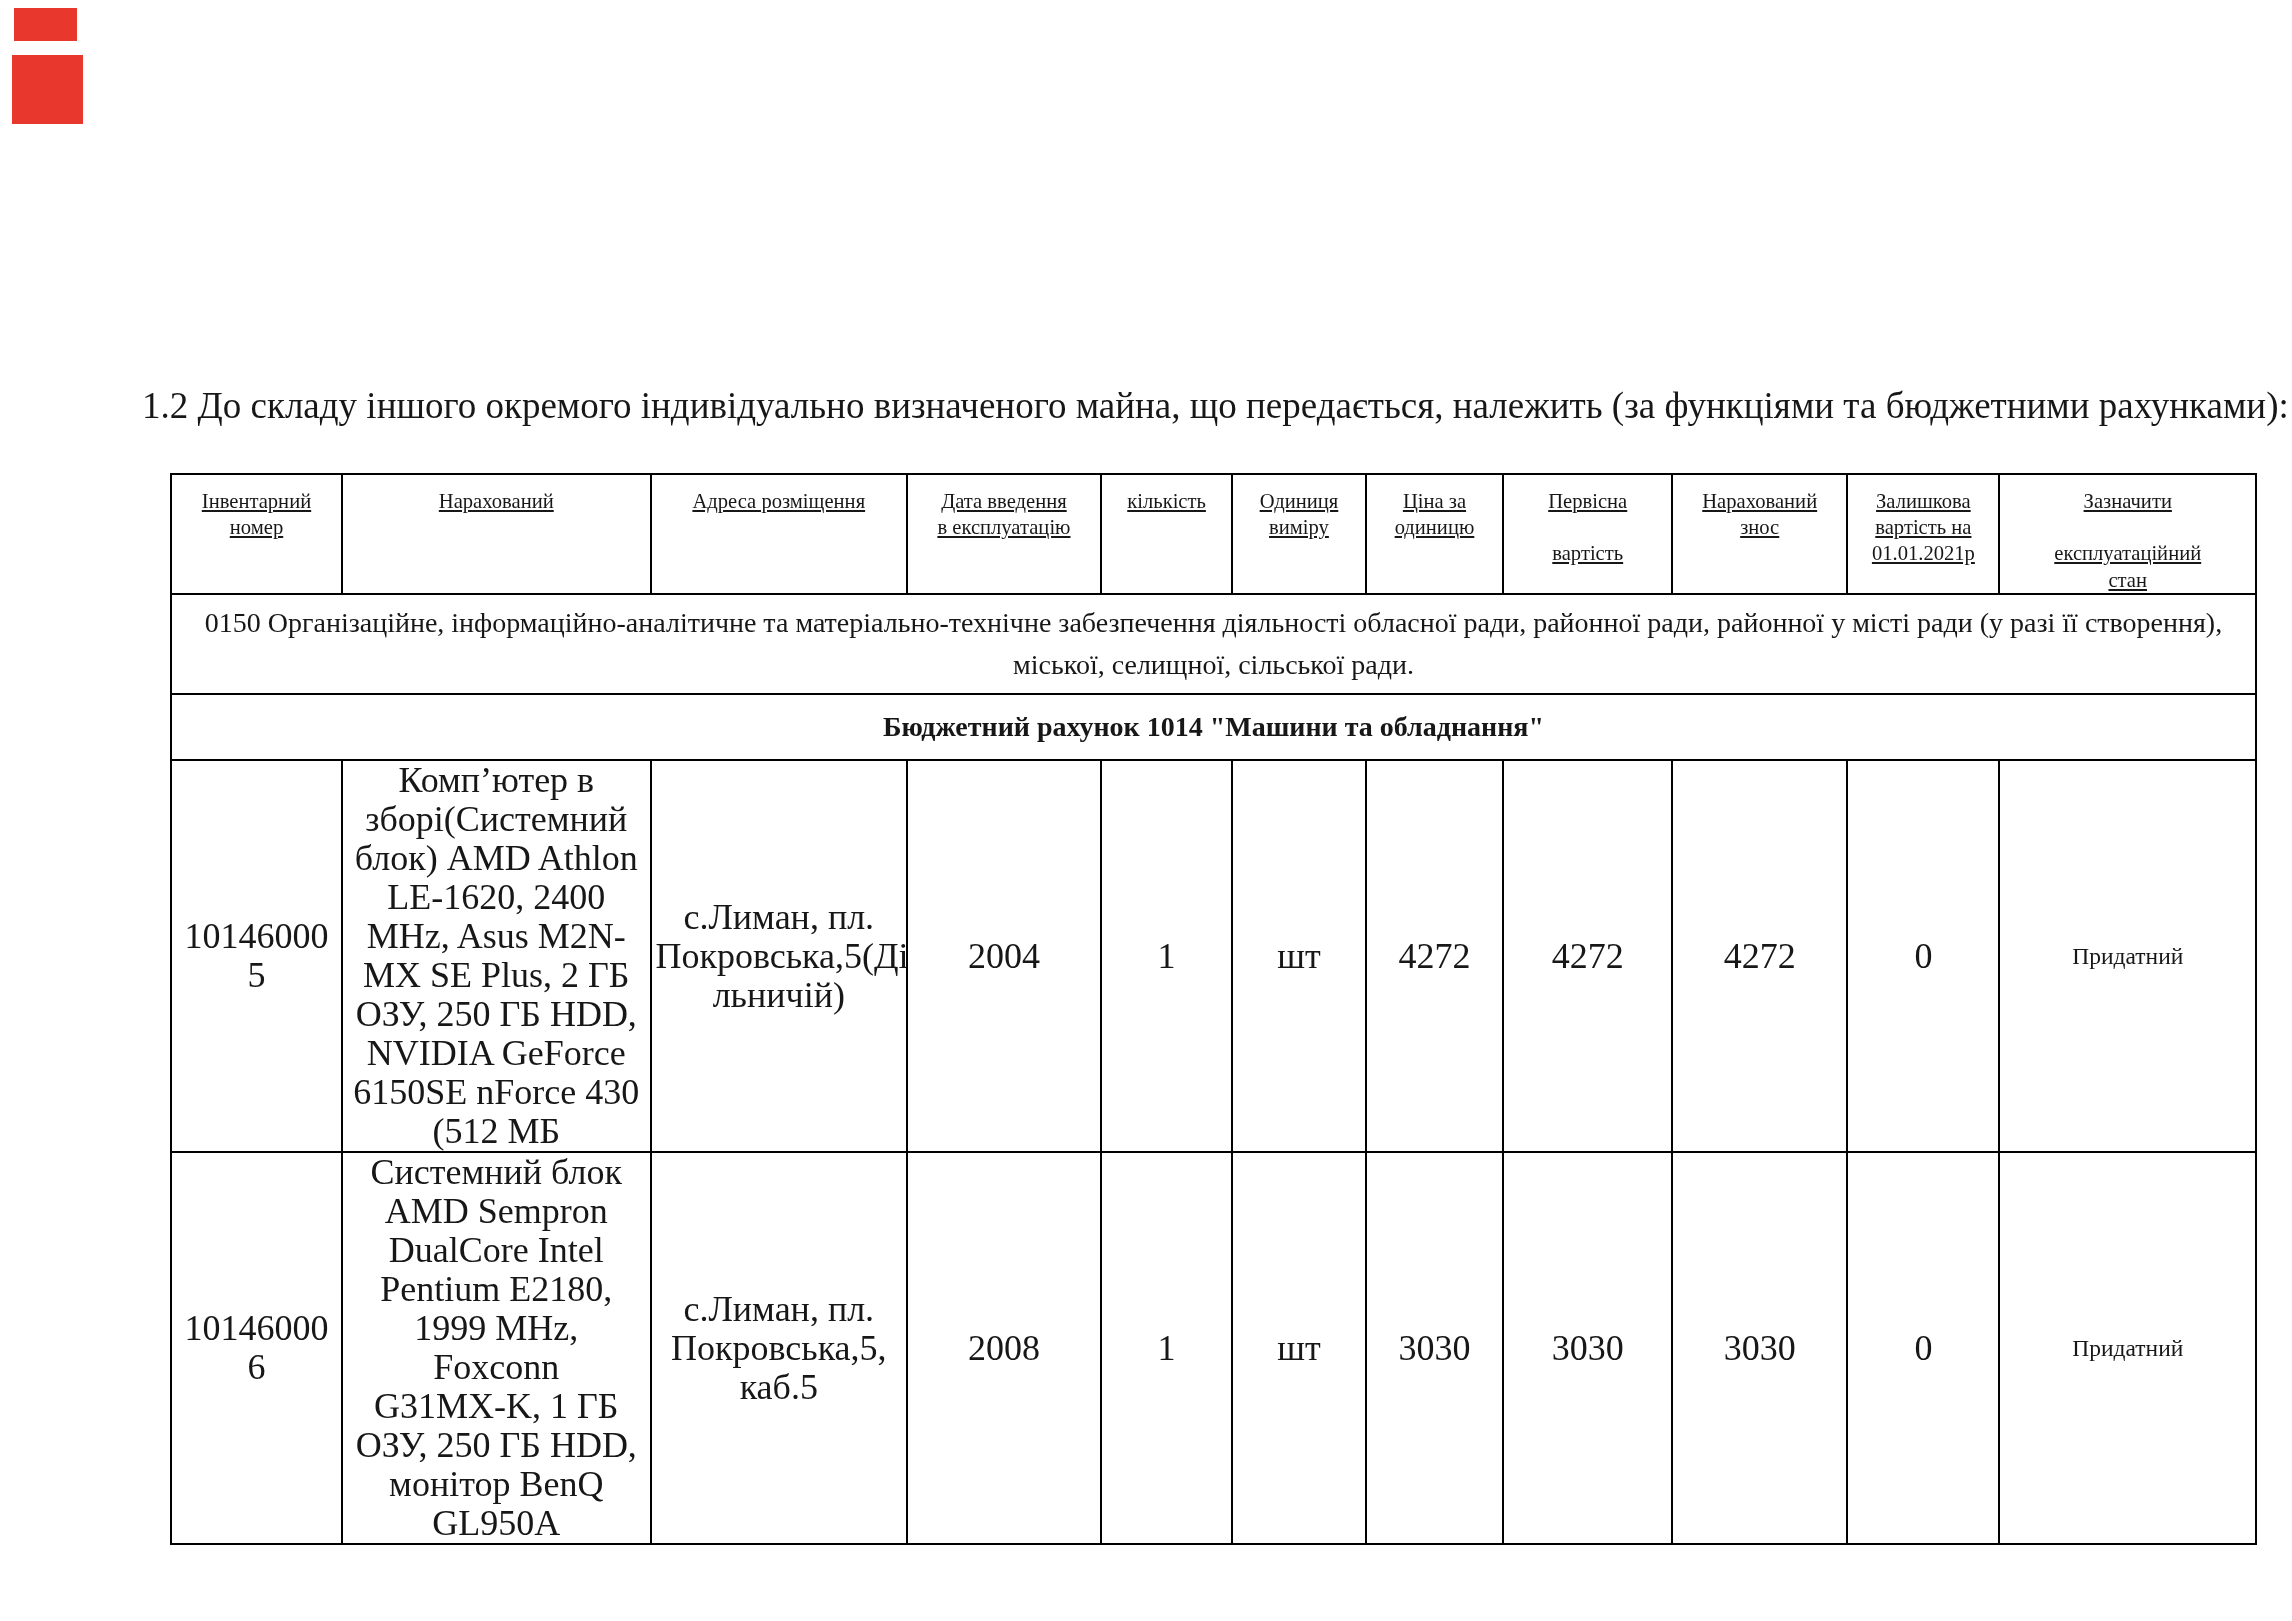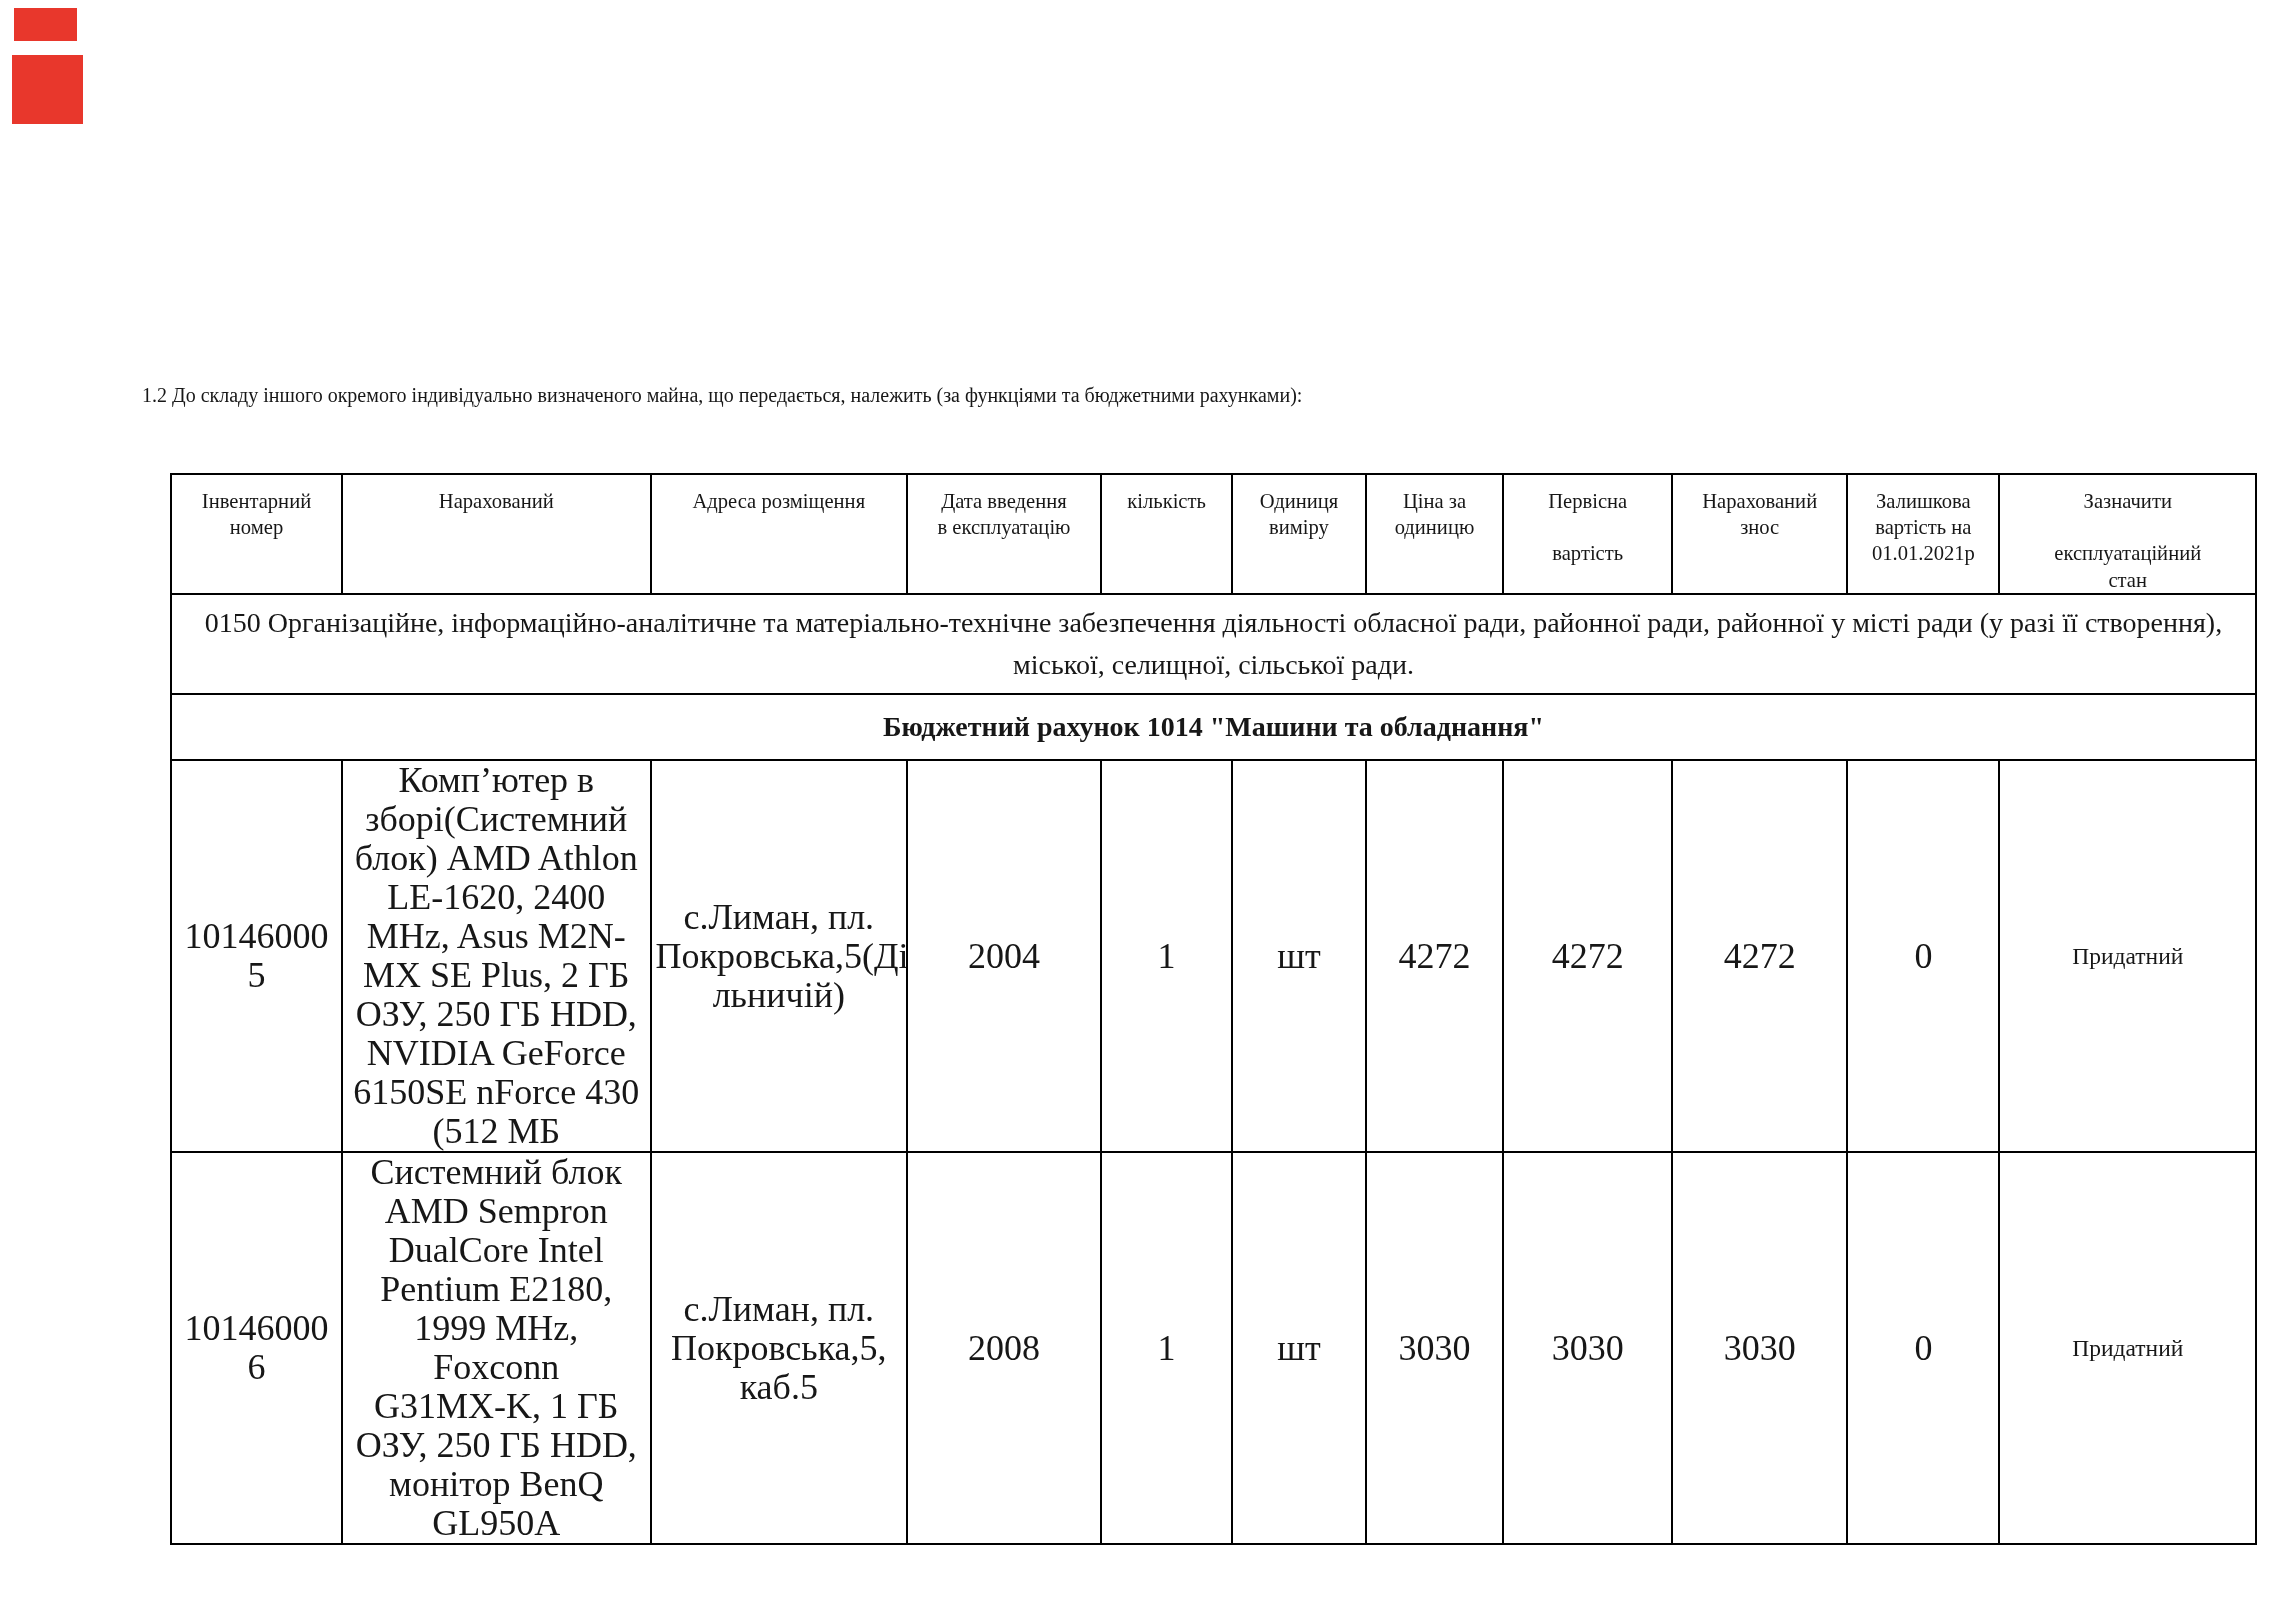--- a/index.html
+++ b/index.html
@@ -18,21 +18,21 @@
   .red-mark {
     position: absolute;
     background: #e8372c;
   }
   .red-mark.mark1 { left: 13.7px; top: 7.8px;  width: 63px; height: 33px; }
   .red-mark.mark2 { left: 11.8px; top: 55px; width: 71px; height: 69px; }
   .heading {
     position: absolute;
     left: 142px;
     top: 384px;
-    font-size: 20px;
+    font-size: 37px;
     white-space: nowrap;
   }
   table.inv {
     position: absolute;
     left: 170px;
     top: 473px;
     width: 2087px;
     border-collapse: collapse;
     table-layout: fixed;
     border: 2.9px solid #000;
@@ -45,20 +45,21 @@
     padding: 0 3.9px;
     box-sizing: border-box;
     overflow: hidden;
   }
   tr.hdr th {
     height: 116px;
     font-size: 20.6px;
     line-height: 1.28;
     vertical-align: top;
     padding-top: 12.7px;
+    text-decoration: underline;
   }
   tr.func td {
     height: 100px;
     font-size: 28px;
     line-height: 1.5;
     vertical-align: middle;
   }
   tr.budget td {
     height: 66px;
     font-size: 28px;

